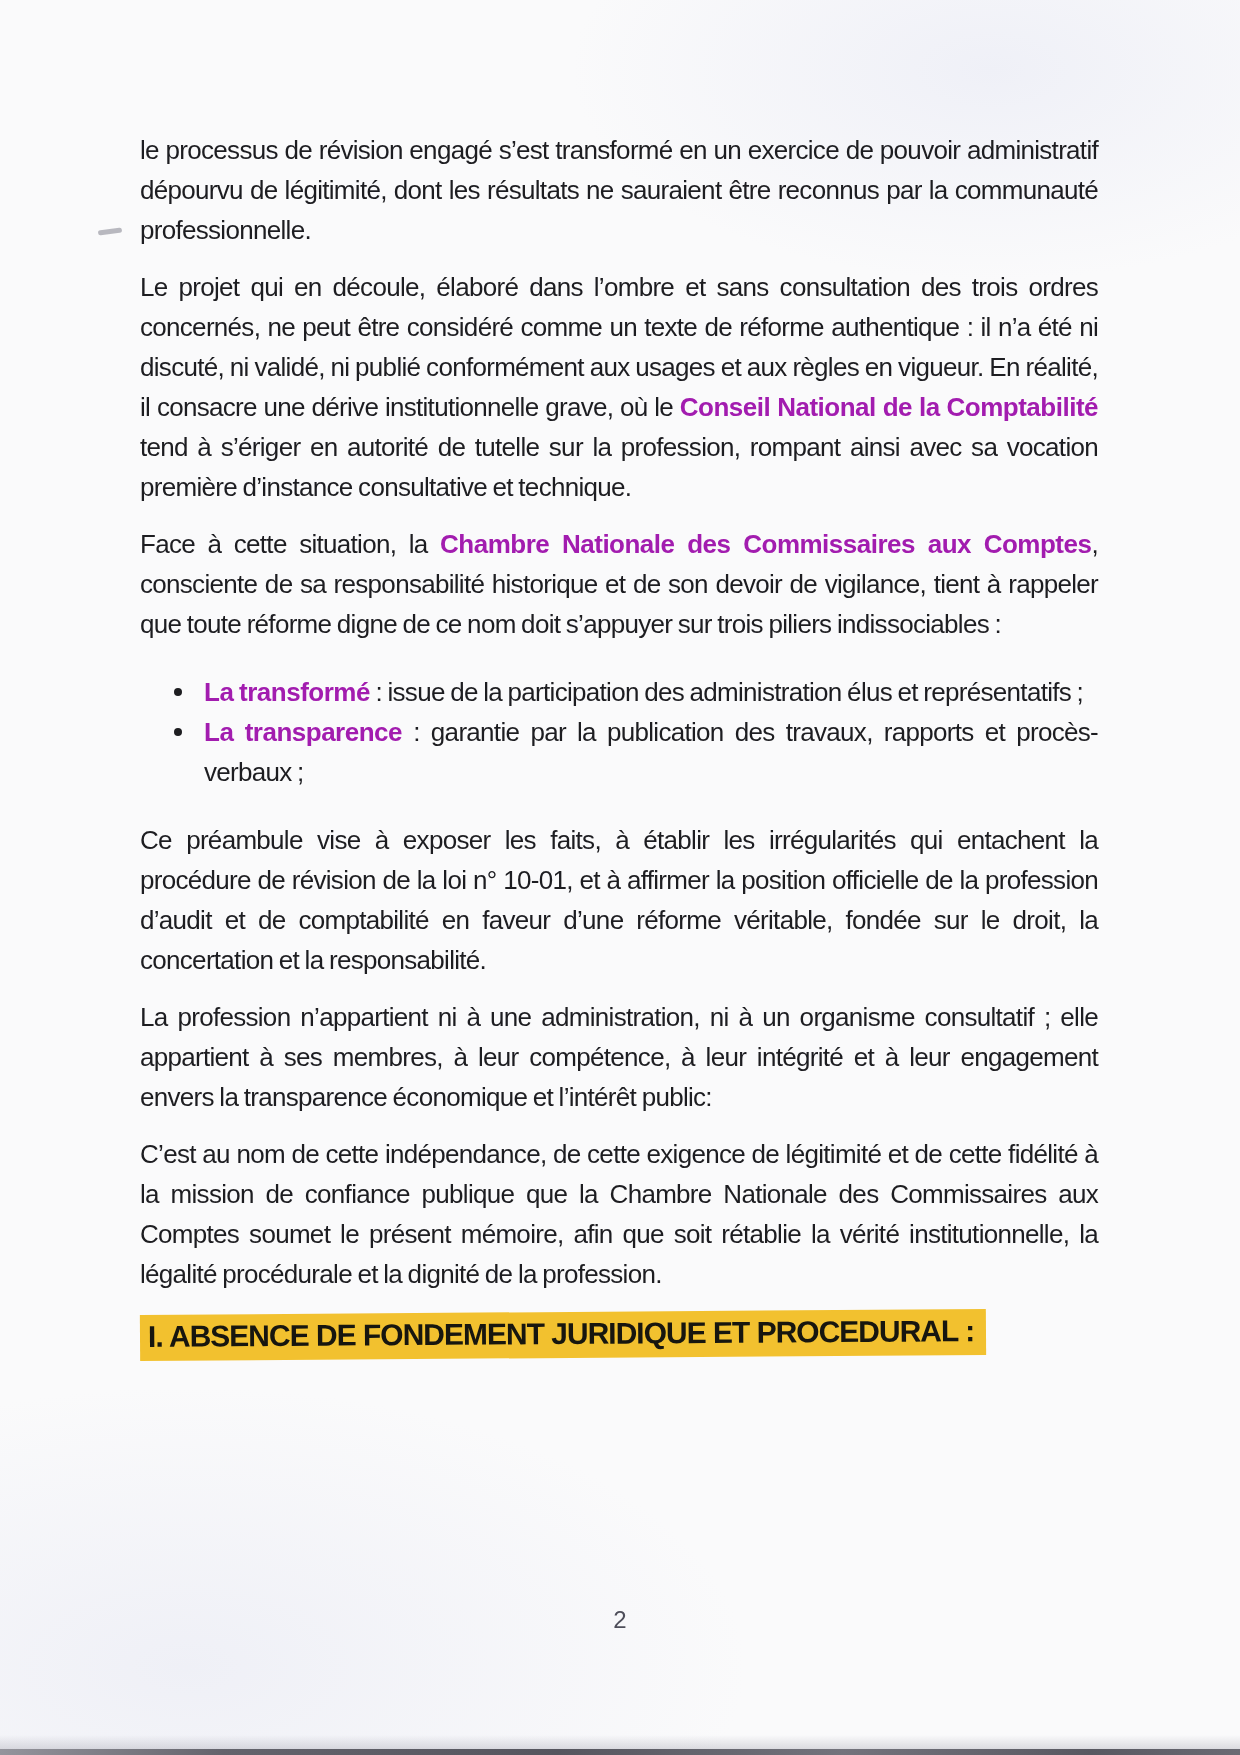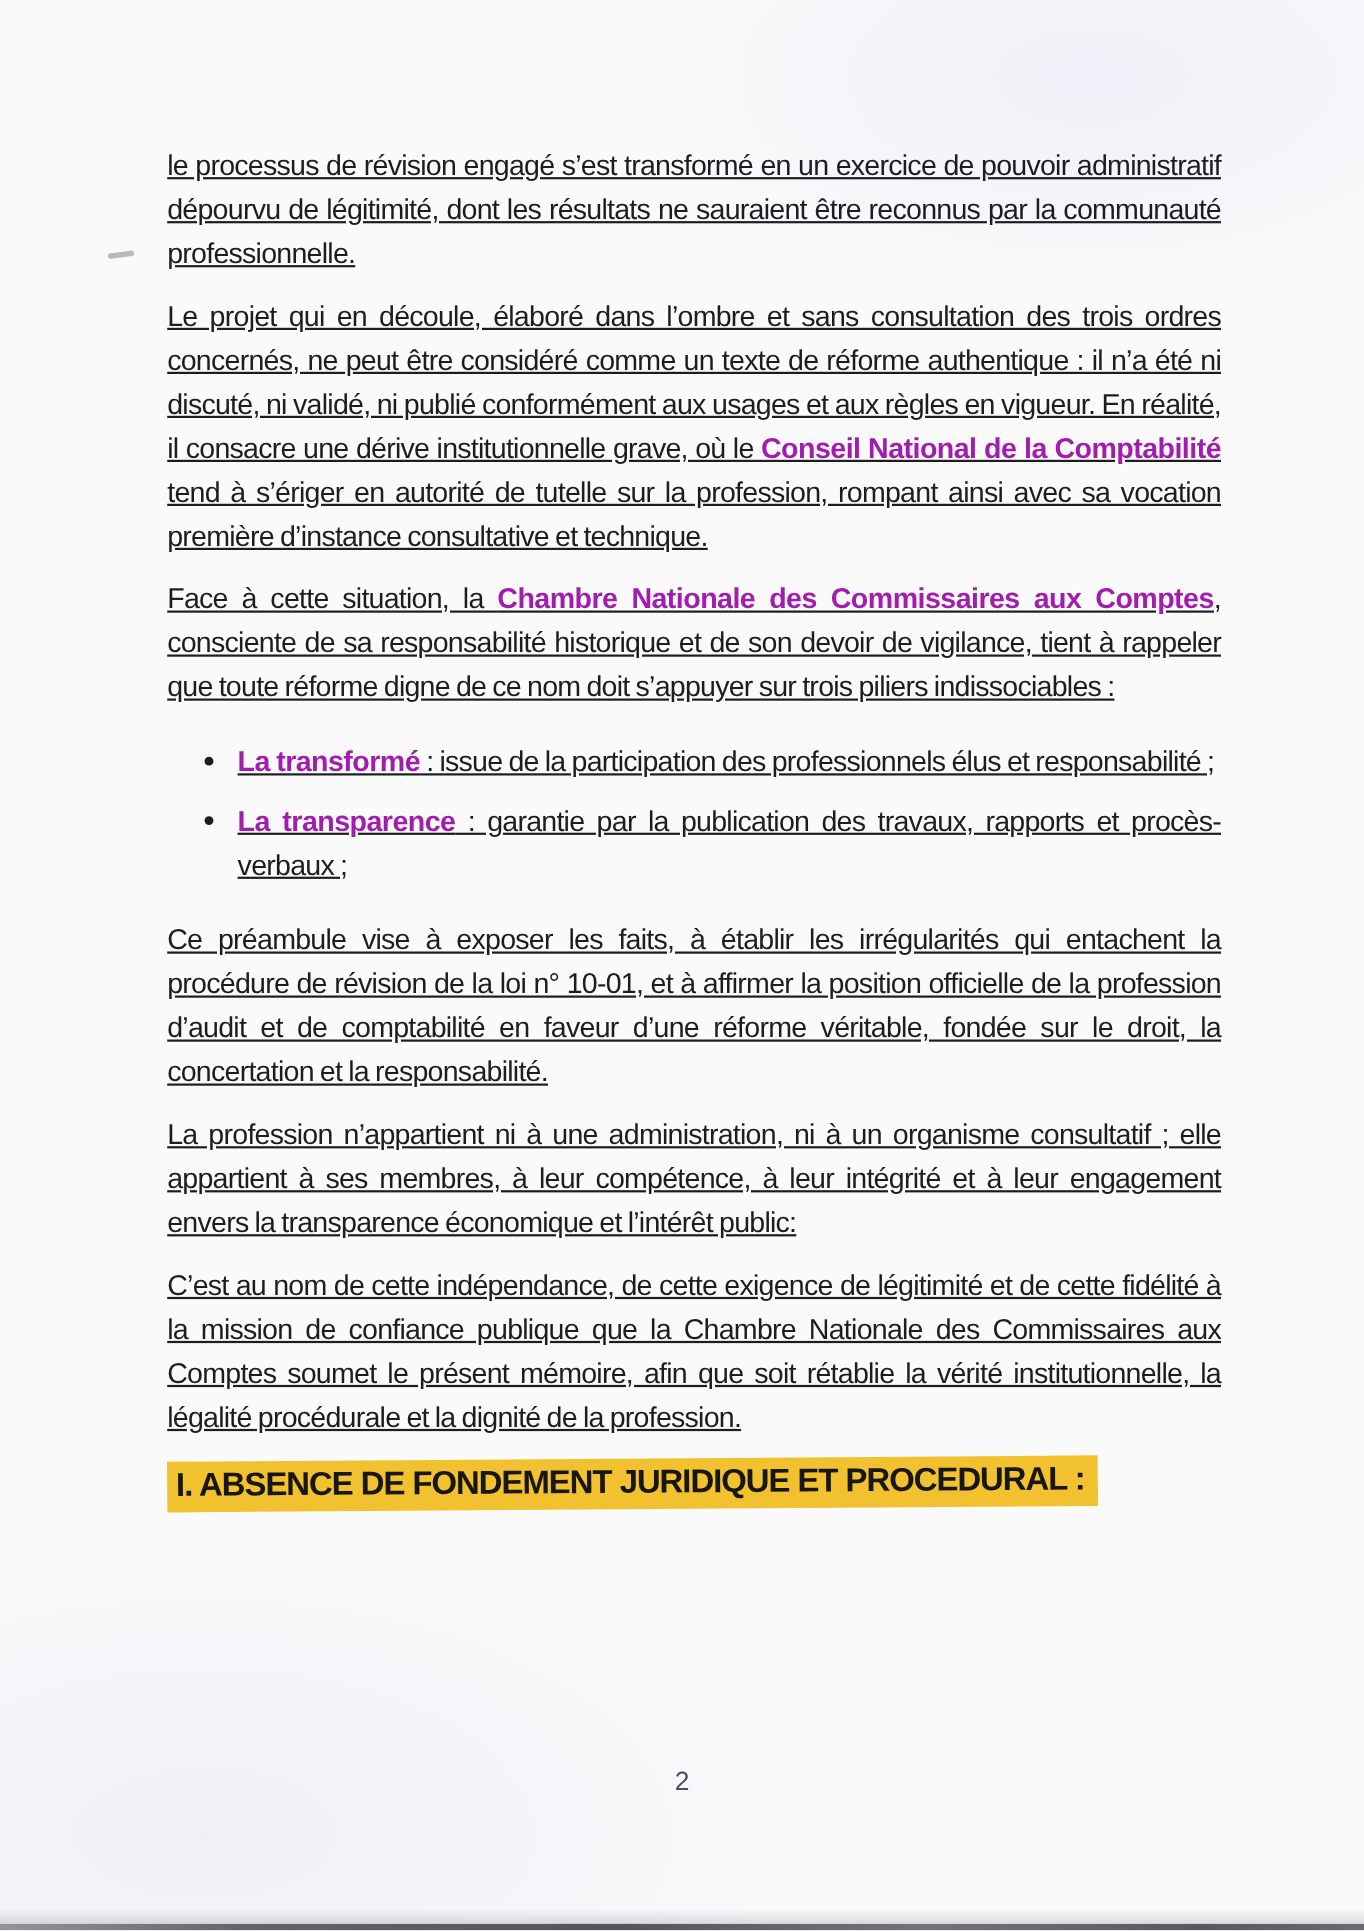--- a/index.html
+++ b/index.html
@@ -16,32 +16,31 @@
   }
   
   .page::before{
     content:""; position:absolute; inset:0;
     background:
       radial-gradient(600px 300px at 80% 4%, rgba(230,232,244,.55), transparent 70%),
       radial-gradient(800px 400px at 15% 95%, rgba(228,230,242,.5), transparent 70%);
     pointer-events:none;
   }
   .content {
-    position:absolute; left:152px; top:130px; width:958px;
+    position:absolute; left:140px; top:130px; width:958px;
     color:var(--ink,#1d1d21);
     font-size:26px; line-height:40px;
     letter-spacing:-0.7px; word-spacing:-1px;
     text-align:justify;
-    text-decoration:underline;
   }
   .para { margin-bottom:17px; }
   .content b { font-weight:bold; color:#a21caf; letter-spacing:-0.5px; }
   ul.bullets { list-style:none; margin:28px 0 28px 0; }
   ul.bullets li { position:relative; padding-left:64px; }
-  ul.bullets li + li { margin-top:14px; }
+  ul.bullets li + li { }
   ul.bullets li::before {
     content:""; position:absolute; left:34px; top:16px;
     width:8px; height:8px; border-radius:50%; background:#1d1d21;
   }
   h2.heading { text-align:left; }
   h2.heading .hl {
     display:inline-block;
     background:var(--hl,#f2c12f);
     color:#17160f;
     font-size:30px; font-weight:bold;
@@ -71,21 +70,21 @@
 </head>
 <body>
 
 <div class="page">
   <div class="smudge"></div>
   <div class="content" id="doc-content">
       <p class="para"><span>le processus de révision engagé s’est transformé en un exercice de pouvoir administratif dépourvu de légitimité, dont les résultats ne sauraient être reconnus par la communauté professionnelle.</span></p>
       <p class="para"><span>Le projet qui en découle, élaboré dans l’ombre et sans consultation des trois ordres concernés, ne peut être considéré comme un texte de réforme authentique : il n’a été ni discuté, ni validé, ni publié conformément aux usages et aux règles en vigueur. En réalité, il consacre une dérive institutionnelle grave, où le </span><b>Conseil National de la Comptabilité</b><span> tend à s’ériger en autorité de tutelle sur la profession, rompant ainsi avec sa vocation première d’instance consultative et technique.</span></p>
       <p class="para"><span>Face à cette situation, la </span><b>Chambre Nationale des Commissaires aux Comptes</b><span>, consciente de sa responsabilité historique et de son devoir de vigilance, tient à rappeler que toute réforme digne de ce nom doit s’appuyer sur trois piliers indissociables :</span></p>
       <ul class="bullets">
-        <li><b>La transformé</b><span> : issue de la participation des professionnels élus et responsabilité ;</span></li>
+        <li><b>La transformé</b><span> : issue de la participation des administration élus et représentatifs ;</span></li>
         <li><b>La transparence</b><span> : garantie par la publication des travaux, rapports et procès-verbaux ;</span></li>
       </ul>
       <p class="para"><span>Ce préambule vise à exposer les faits, à établir les irrégularités qui entachent la procédure de révision de la loi n° 10-01, et à affirmer la position officielle de la profession d’audit et de comptabilité en faveur d’une réforme véritable, fondée sur le droit, la concertation et la responsabilité.</span></p>
       <p class="para"><span>La profession n’appartient ni à une administration, ni à un organisme consultatif ; elle appartient à ses membres, à leur compétence, à leur intégrité et à leur engagement envers la transparence économique et l’intérêt public:</span></p>
       <p class="para"><span>C’est au nom de cette indépendance, de cette exigence de légitimité et de cette fidélité à la mission de confiance publique que la Chambre Nationale des Commissaires aux Comptes soumet le présent mémoire, afin que soit rétablie la vérité institutionnelle, la légalité procédurale et la dignité de la profession.</span></p>
       <h2 class="heading"><span class="hl">I. ABSENCE DE FONDEMENT JURIDIQUE ET PROCEDURAL :</span></h2>
     </div>
   <div class="page-number">2</div>
   <div class="scan-edge-fade"></div>
   <div class="scan-edge-bottom"></div>

